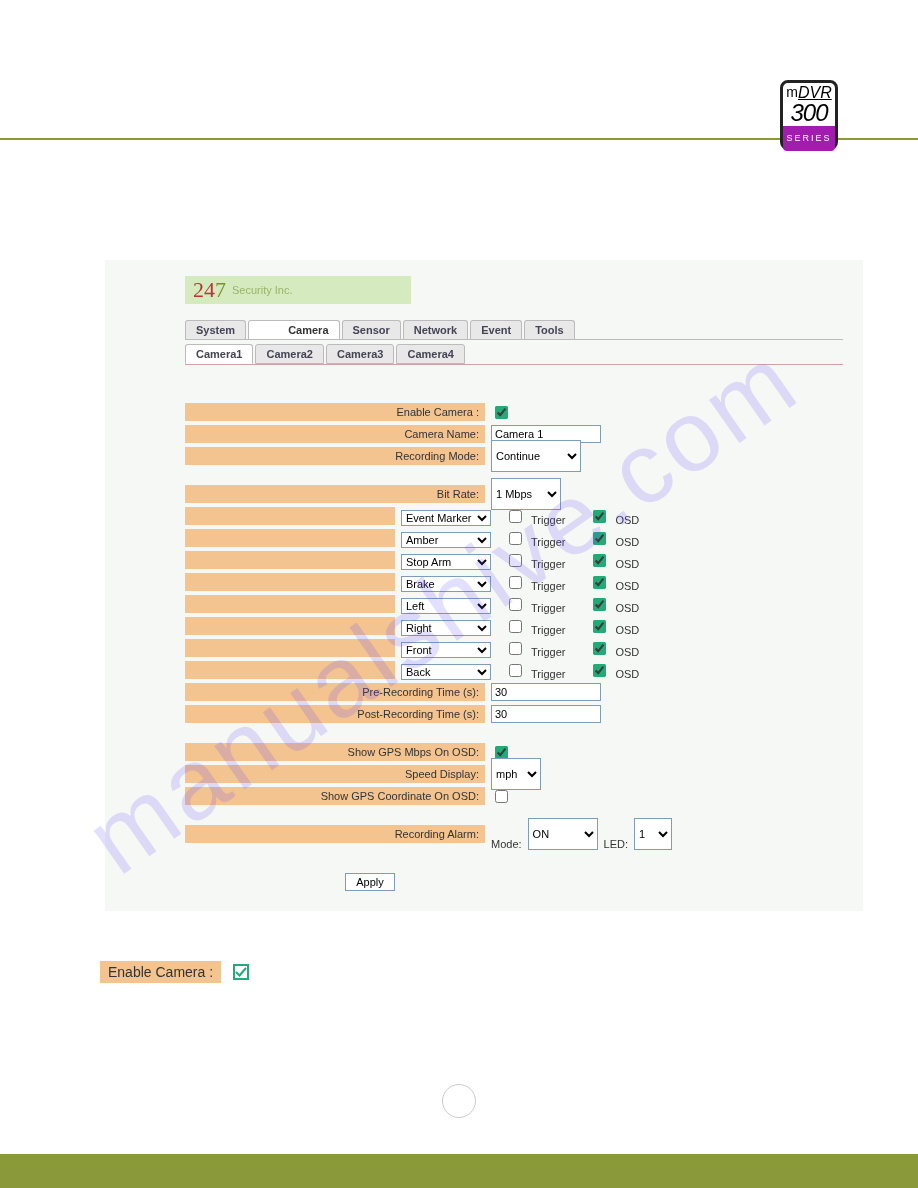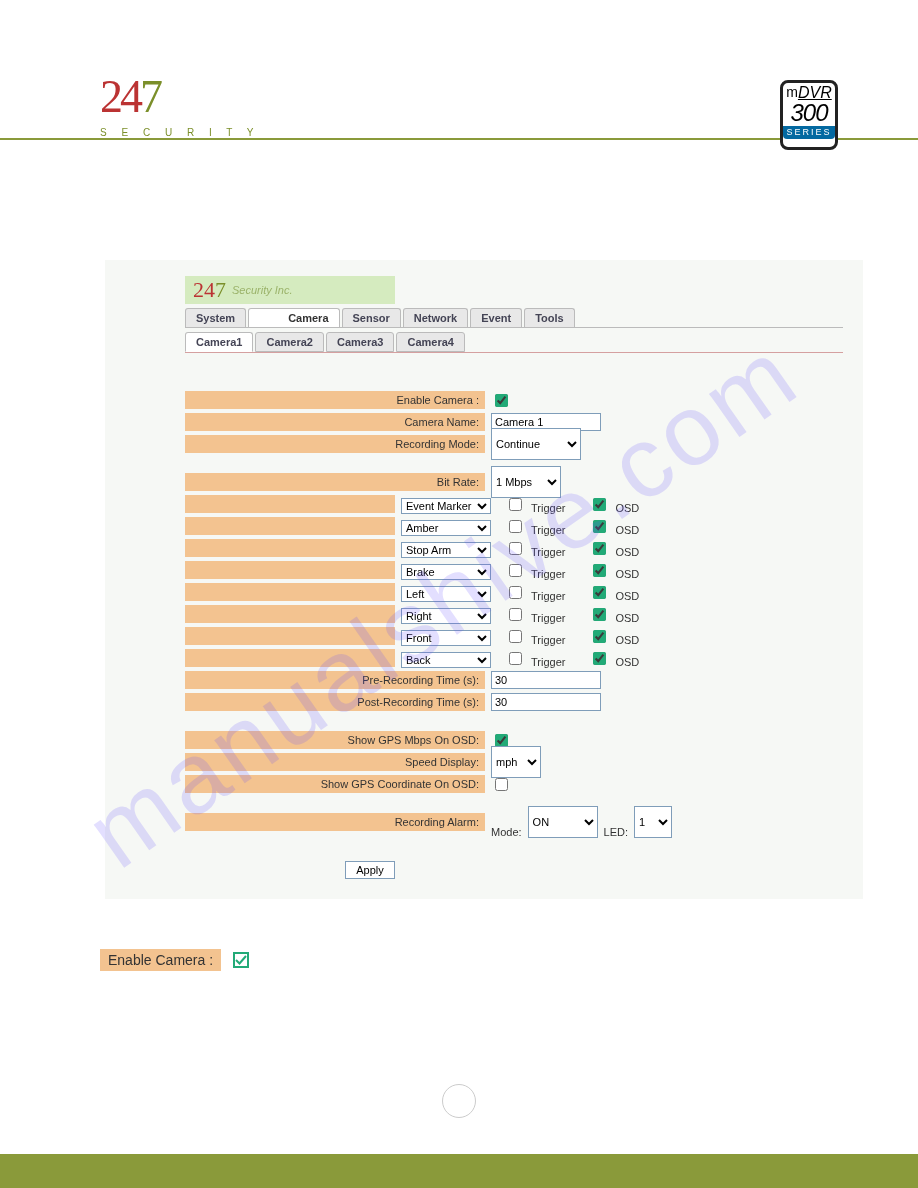--- a/index.html
+++ b/index.html
@@ -49,49 +49,49 @@
     font-family: Impact, 'Arial Black', sans-serif;
     text-align: center;
     line-height: 1;
     padding-top: 2px;
   }
   .right-badge .m { font-size: 14px; color:#000; display:inline-block; vertical-align:top;}
   .right-badge .dvr { font-size: 16px; color:#000; font-style: italic; display:inline-block;text-decoration:underline;}
   .right-badge .num { font-size: 24px; color:#000; font-style: italic; letter-spacing:-1px;}
   .right-badge .series {
     font-size: 9px;
-    background: #0369a1;
+    background: #a21caf;
     color: #fff;
     display: block;
-    padding: 2px 0;
+    padding: 8px 0;
     border-radius: 0 0 4px 4px;
     letter-spacing: 2px;
     margin-top: 1px;
   }
 
   
   .screenshot {
     background: #f6f8f5;
     margin: 120px 55px 0 105px;
     padding: 16px 20px 20px 20px;
     position: relative;
   }
   .ss-logo-bar {
     background: #d5ebbf;
-    width: 210px;
+    width: 226px;
     height: 28px;
     display: flex;
     align-items: center;
     padding-left: 8px;
     margin-left: 60px;
-    margin-bottom: 4px;
+    margin-bottom: 16px;
   }
   .ss-logo-bar .two2 { font-family: Georgia, serif; font-size: 22px; color:#b33; }
   .ss-logo-bar .seven2 { font-family: Georgia, serif; font-size: 22px; color:#7b8f2a; }
-  .ss-logo-bar .sectxt { font-size: 11px; color:#9bb36a; margin-left:6px;font-style:italic;}
+  .ss-logo-bar .sectxt { font-size: 11px; color:#9bb36a; margin-left:6px;}
 
   .main-tabs { margin-left: 60px; border-bottom: 1px solid #bbb; display:flex; }
   .main-tabs .tab {
     border: 1px solid #bbb;
     border-bottom: none;
     background: #e8e8e8;
     padding: 3px 10px;
     font-size: 11px;
     font-weight: bold;
     color: #445;
@@ -202,24 +202,20 @@
     transform: translateX(-50%);
     width: 34px; height:34px;
     border:1px solid #ccc;
     border-radius:50%;
   }
 </style>
 </head>
 <body>
 
 <div class="page-header">
-  <div class="left-logo">
-    <span class="two">2</span><span class="four">4</span><span class="seven">7</span>
-    <span class="sec">S E C U R I T Y</span>
-  </div>
   <div class="right-badge">
     <div>
       <span class="m">m</span><span class="dvr">DVR</span>
     </div>
     <div class="num">300</div>
     <span class="series">SERIES</span>
   </div>
 </div>
 
 <div class="screenshot">

